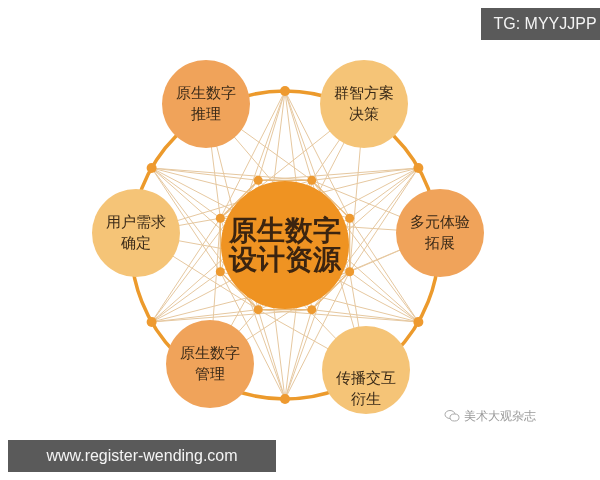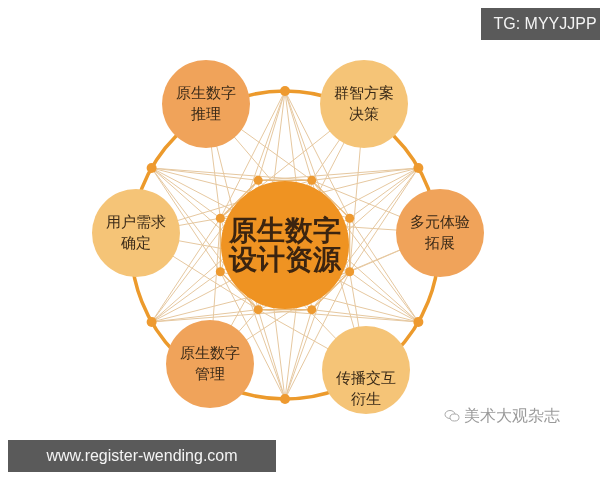--- a/index.html
+++ b/index.html
@@ -21,21 +21,21 @@
     font-size: 16px; display: flex; align-items: center; justify-content: center; margin-left: 17px;
   }
   .badge-bottom {
     position: absolute; left: 8px; top: 440px; width: 268px; height: 32px;
     background: #5a5a5a; color: #f4f4f4; font-family: "Liberation Sans", sans-serif;
     font-size: 16px; display: flex; align-items: center; justify-content: center;
   }
   .watermark {
     position: absolute; left: 444px; top: 407px; height: 18px;
     display: flex; align-items: center; gap: 4px;
-    color: #9a9a9a; font-size: 16px;
+    color: #9a9a9a; font-size: 12px;
   }
   .wm-icon { width: 16px; height: 14px; }
 </style>
 </head>
 <body>
 
 <svg id="diagram" viewBox="0 0 600 480" xmlns="http://www.w3.org/2000/svg">
   <g id="web" stroke="#e6c8a0" stroke-width="1" fill="none">
       <line x1="285" y1="91" x2="311.78784026555627" y2="180.32843272420993"></line>
       <line x1="285" y1="91" x2="349.67156727579004" y2="218.2121597344437"></line>

